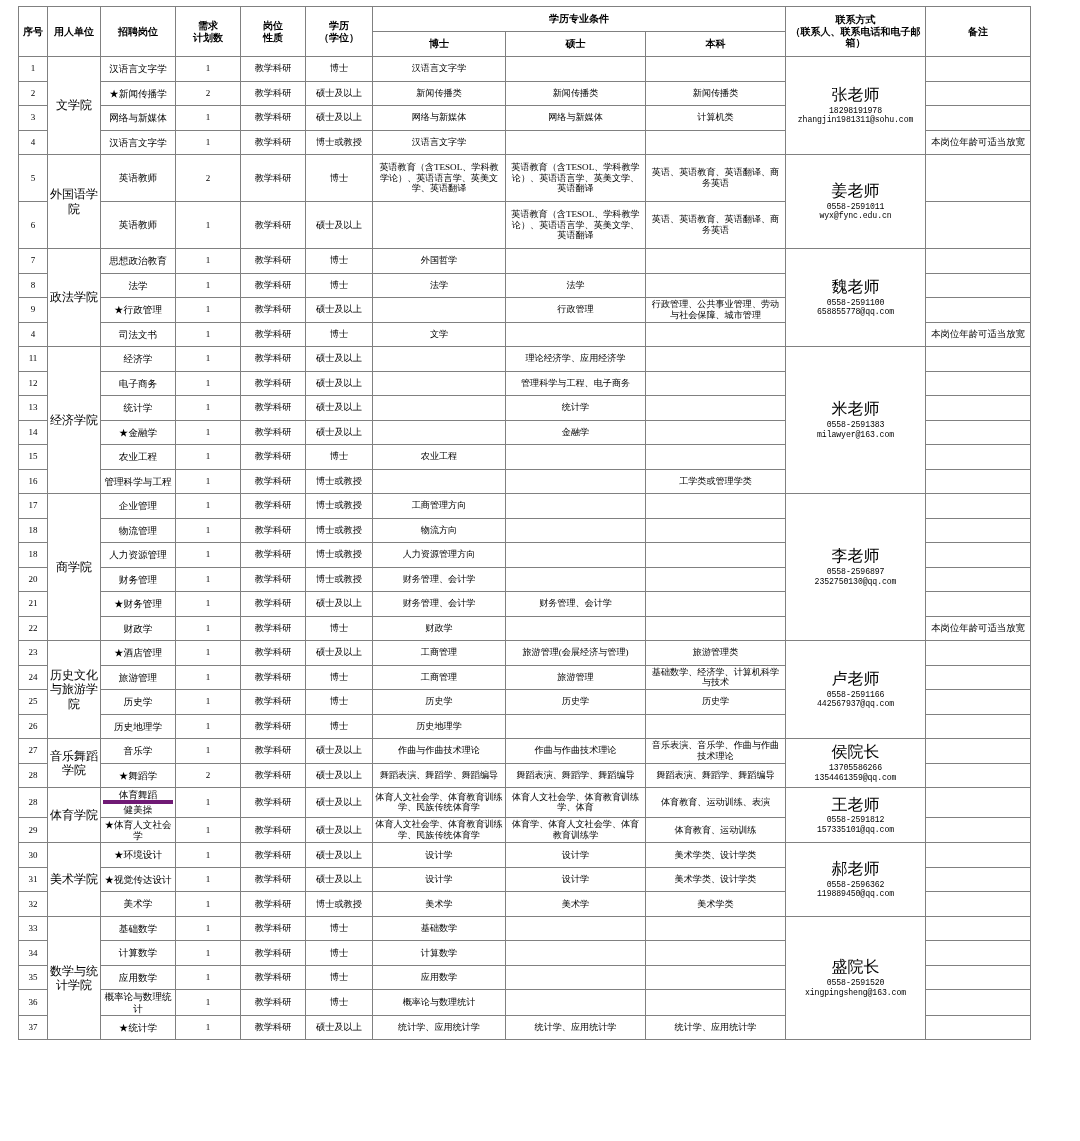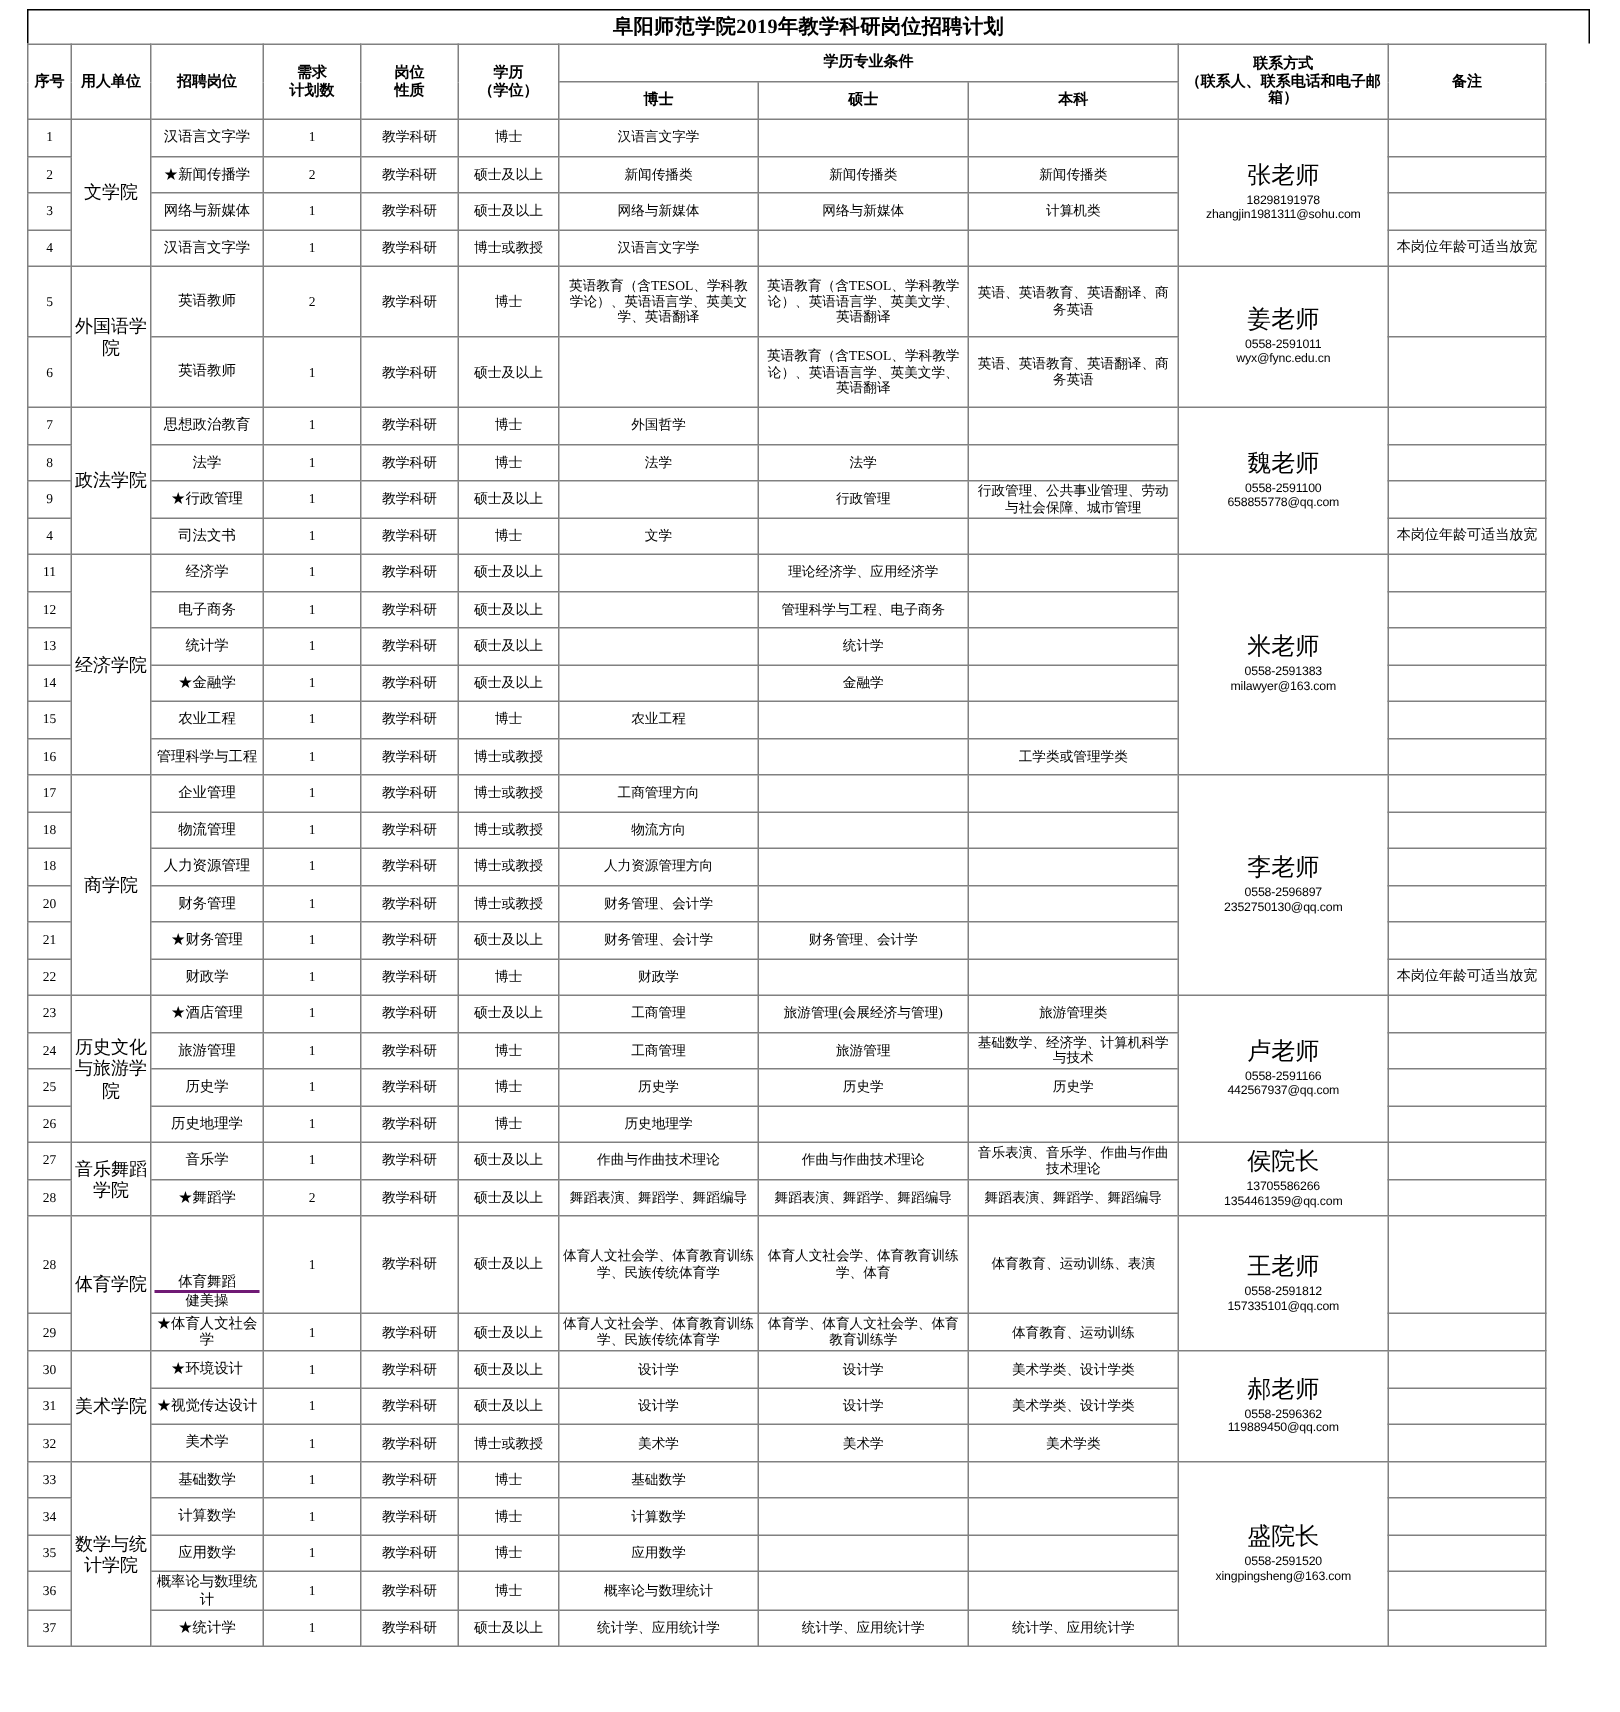--- a/index.html
+++ b/index.html
@@ -49,46 +49,43 @@
   table.grid{border:1px solid #000;}
   .hdr-tall{height:46px;}
   .hdr-sub{height:22px;}
   td.num{font-size:9px;}
   td.unit{font-size:12px;}
   td.post{font-size:9.6px;}
   td.contact{font-size:9.4px;line-height:1.45;}
   td.contact .nm{font-size:16px;display:block;margin-bottom:1px;}
   td.contact .ph,td.contact .em{
     display:block;
-    font-family:Liberation Sans, sans-serif;
+    font-family:Liberation Mono, monospace;
     font-size:8.2px;
     letter-spacing:-.1px;
   }
   td.remark{font-size:9.4px;margin-top:36px;}
   td.major{font-size:9.1px;}
   .split{padding:0;}
   .split .s1,.split .s2{
     display:block;
     height:50%;
     box-sizing:border-box;
     display:flex;align-items:center;justify-content:center;
   }
-  .split .s1{border-bottom:2px solid #701a75;margin-top:37px;}
+  .split .s1{border-bottom:4px solid #701a75;}
   
   tr.r{height:24.5px;}
   tr.tall{height:47px;}
 </style>
 </head>
 <body>
 
 <div id="sheet">
 
-  <div class="title-row">
-    <span>阜阳师范学院2019年教学科研岗位招聘计划</span>
-  </div>
 
   <table class="grid">
     <colgroup>
       <col style="width:29px">
       <col style="width:53px">
       <col style="width:75px">
       <col style="width:65px">
       <col style="width:65px">
       <col style="width:67px">
       <col style="width:133px">

